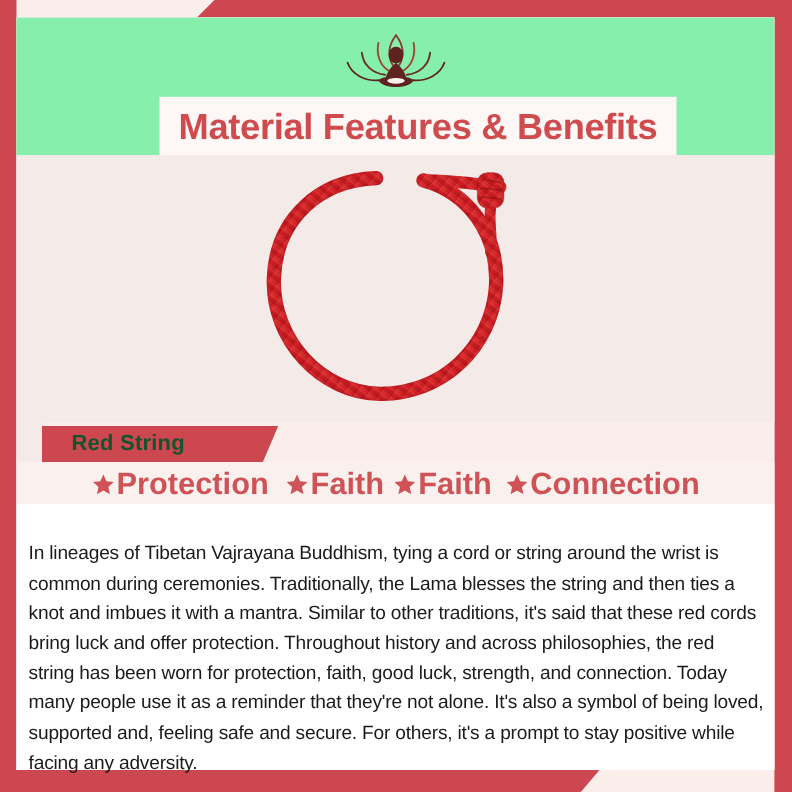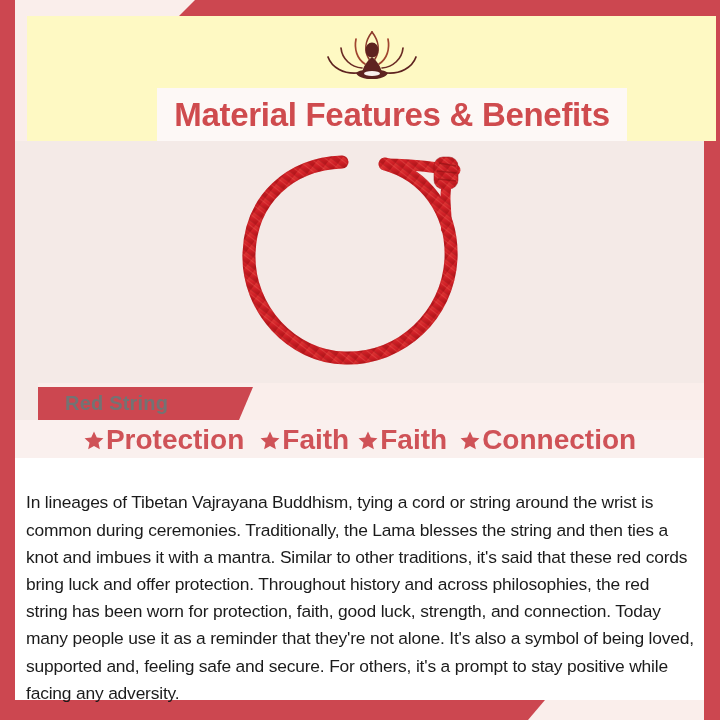--- a/index.html
+++ b/index.html
@@ -57,24 +57,24 @@
     left: 15px;
     top: 16px;
     width: 689px;
     height: 684px;
     background: #faeeeb;
   }
 
   
   .header {
     position: absolute;
-    left: 12px; top: 0;
+    left: 0; top: 0;
     width: 689px;
     height: 125px;
-    background: #fef9c3;
+    background: #86efac;
   }
   .logo-wrap {
     position: absolute;
     left: 0; top: 10px;
     width: 689px;
     text-align: center;
   }
   .logo-mark {
     display: block;
     margin: 0 auto;
@@ -136,21 +136,21 @@
     height: 33px;
     background: #cc4750;
     clip-path: polygon(0 0, 215px 0, 201px 33px, 0 33px);
   }
   .ribbon-label {
     position: absolute;
     left: 50px;
     top: 371px;
     height: 33px;
     line-height: 33px;
-    color: #737373;
+    color: #14532d;
     font-size: 20px;
     font-weight: bold;
     letter-spacing: 0.2px;
     white-space: nowrap;
   }
   .ribbon-strip {
     position: absolute;
     left: 0;
     top: 404px;
     width: 689px;

